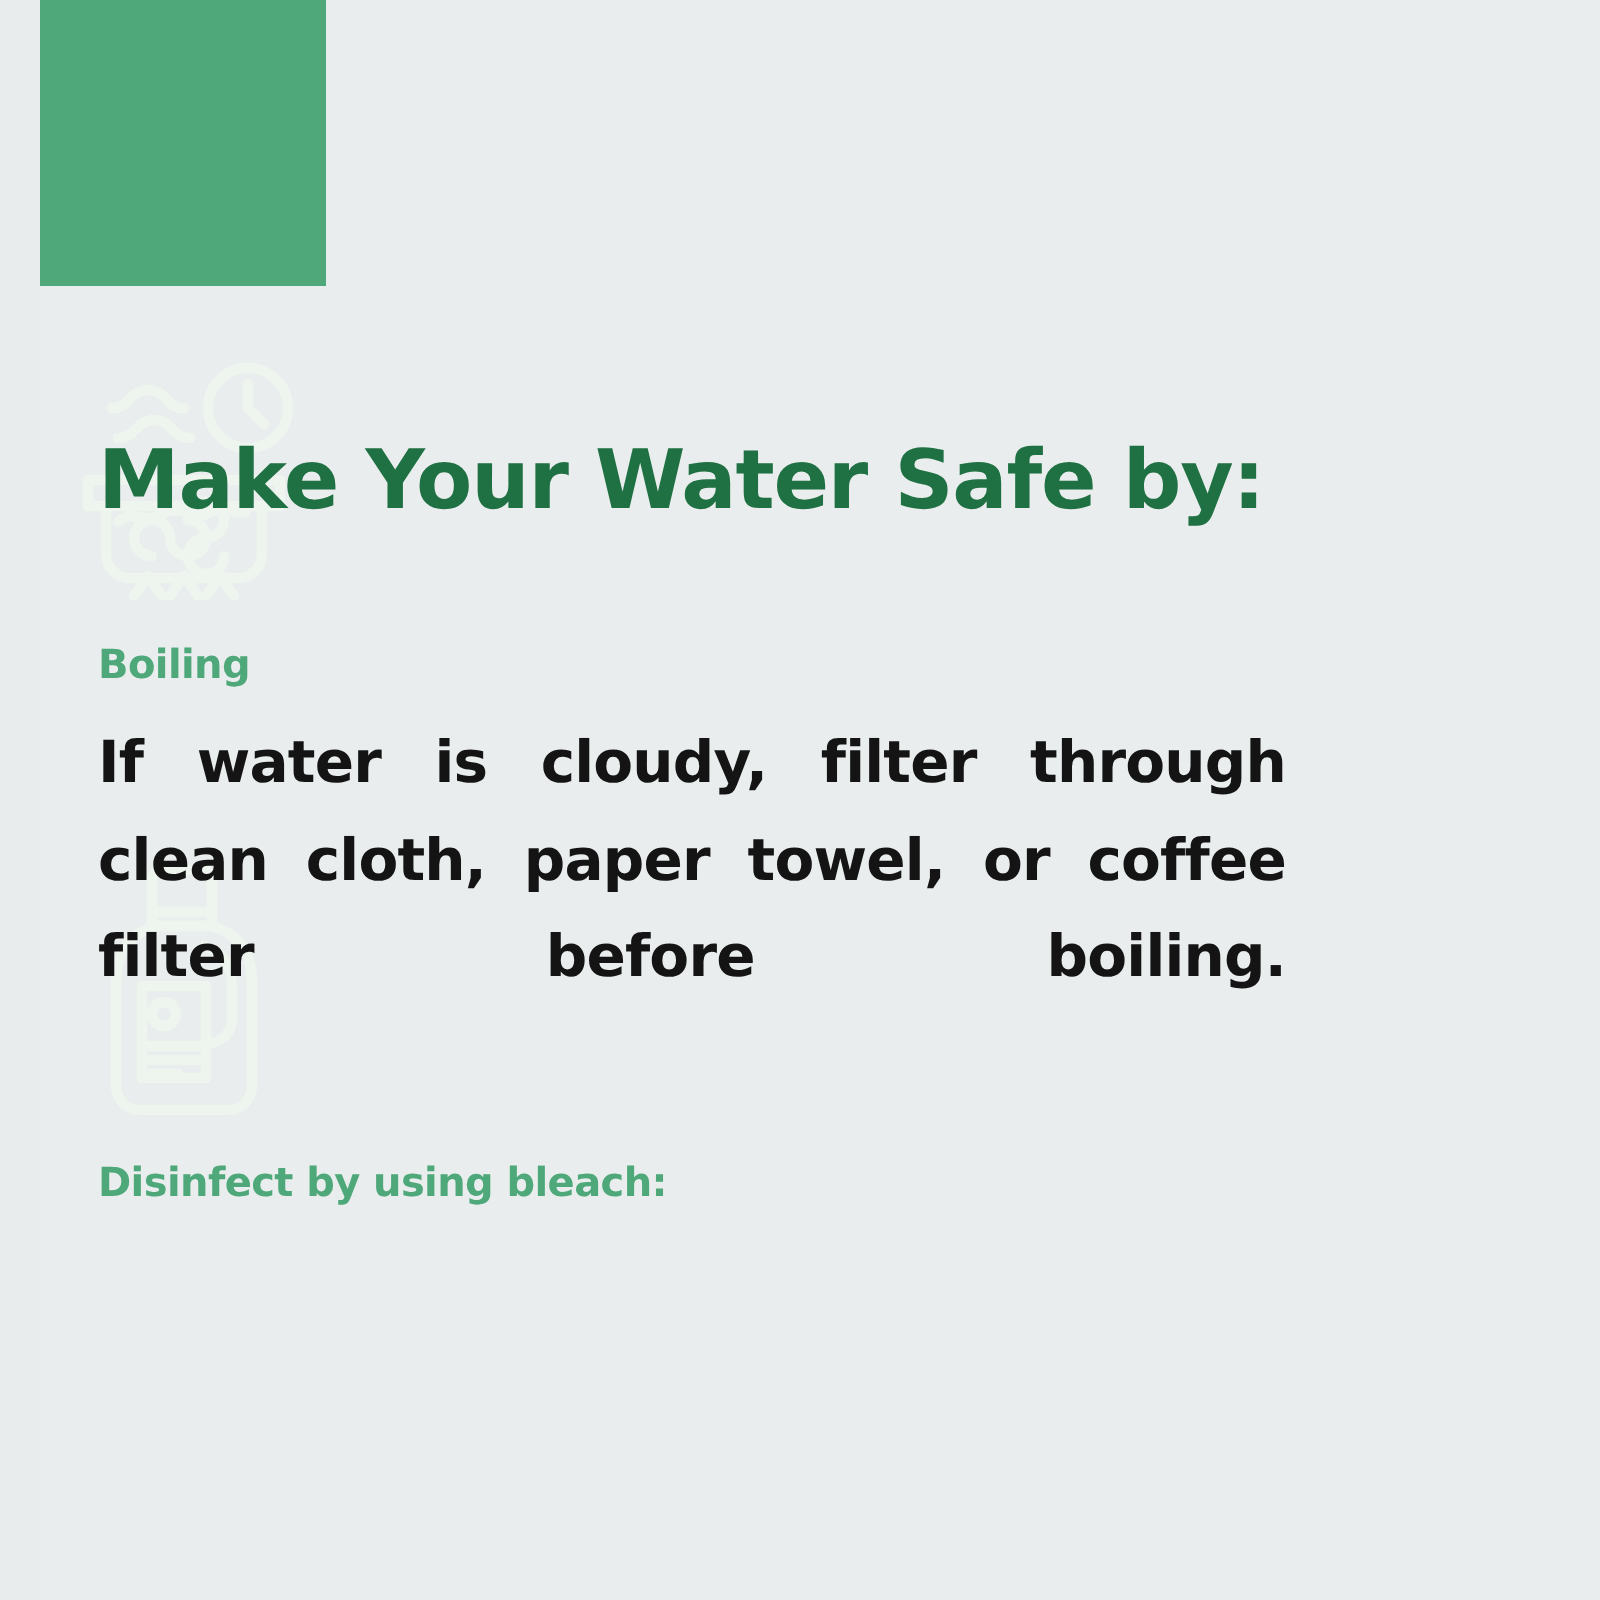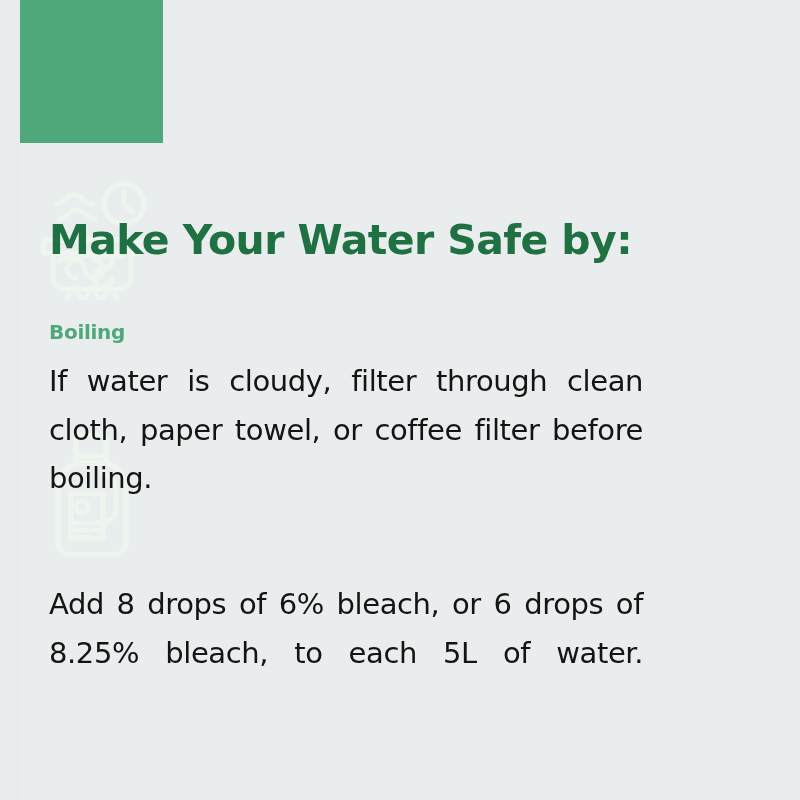--- a/index.html
+++ b/index.html
@@ -85,21 +85,21 @@
     letter-spacing: -0.3px;
     color: #4ea87a;
     line-height: 1.1;
     white-space: nowrap;
   }
 
   .section-body {
     margin: 0;
     font-family: "DejaVu Sans", sans-serif;
     font-size: 29px;
-    font-weight: normal;
+    font-weight: bold;
     color: #141414;
     line-height: 1.68;
     text-align: justify;
     letter-spacing: -0.4px;
   }
   
   .section-body::after {
     content: "";
     display: inline-block;
     width: 100%;
@@ -163,18 +163,18 @@
   <div class="content">
 
     <h1 class="page-title">Make Your Water Safe by:</h1>
 
     <div class="section boiling">
       <h2 class="section-heading">Boiling</h2>
       <p class="section-body">If water is cloudy, filter through clean cloth, paper towel, or coffee filter before boiling.</p>
     </div>
 
     <div class="section bleach">
-      <p class="section-body">Add 8 drops of 6% bleach, or 6 drops of 8.25% bleach, to each 5L of water.</p>
+      <h2 class="section-heading">Disinfect by using bleach:</h2>
     </div>
 
   </div>
 
 </div>
 
 </body></html>

